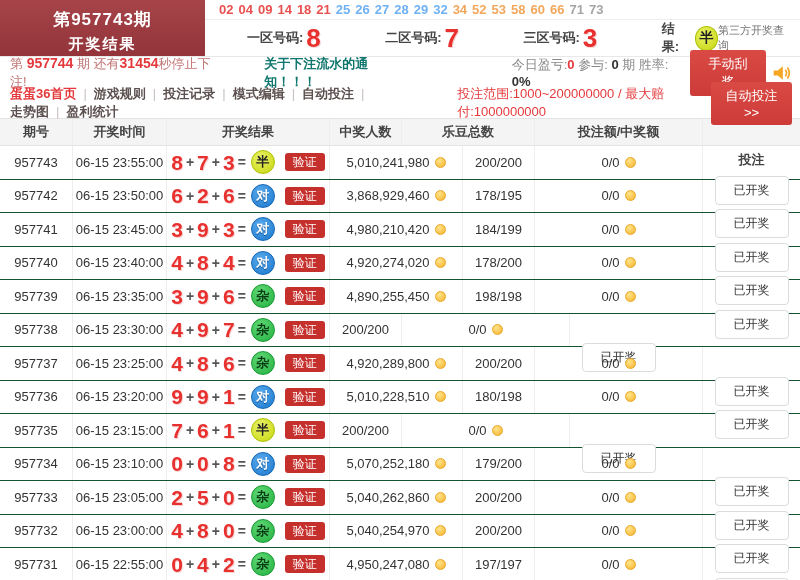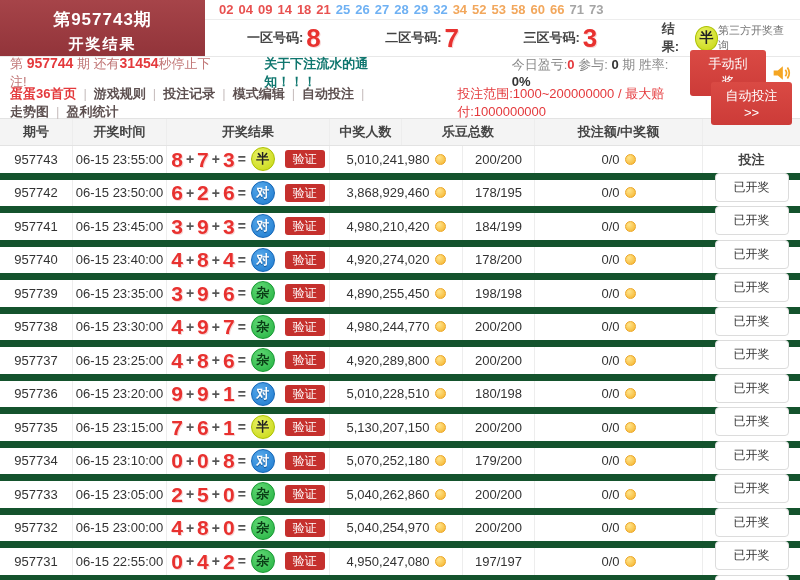--- a/index.html
+++ b/index.html
@@ -58,21 +58,21 @@
               cursor:pointer; }
   .nav-item.active { color:#e4393c; }
   .nav-sep { color:#c9c0c0; margin:0 7px; font-weight:normal; }
   .range-text { color:#e4393c; font-size:13px; margin-left:56px; }
   .auto-btn { margin-left:auto; padding:5px 14px; }
 
   
   .tbl { width:800px; border-top:1px solid #e3e3e3; }
   .t-head { display:flex; height:27px; background:#f4f4f4; border-bottom:1px solid #e3e3e3; }
   .t-head .cell { font-weight:bold; color:#444; }
-  .t-row { display:flex; height:33.5px; border-bottom:7px solid #14532d; background:#fff; }
+  .t-row { display:flex; height:33.5px; border-bottom:1px solid #14532d; background:#fff; }
   .cell { display:flex; align-items:center; justify-content:center; height:100%;
           border-right:1px solid #ededed; font-size:13px; color:#333; }
   .cell:last-child { border-right:none; }
   .c-issue { width:73px; } .c-time { width:94px; } .c-result { width:163px; }
   .c-beans { width:133px; } .c-win { width:72px; } .c-bet { width:168px; }
   .c-act { width:97px;margin-top:28px; }
   .rn { font-size:21px; font-weight:bold; color:#e8312f; line-height:1;
         text-shadow:1px 1px 0 #f7d6d6; }
   .op { font-size:14px; font-weight:bold; color:#555; margin:0 3px; }
   .c-result .badge { width:24px; height:24px; font-size:13px; margin-left:2px; }
@@ -310,24 +310,20 @@
     <div class="cell c-result">
       <span class="rn">4</span>
       <span class="op">+</span>
       <span class="rn">9</span>
       <span class="op">+</span>
       <span class="rn">7</span>
       <span class="op">=</span>
       <span class="badge b-mix">杂</span>
       <span class="verify">验证</span>
     </div>
-    <div class="cell c-beans">
-      <span>4,980,244,770</span>
-      <span class="coin"></span>
-    </div>
     <div class="cell c-win">200/200</div>
     <div class="cell c-bet">
       <span>0/0</span>
       <span class="coin"></span>
     </div>
     <div class="cell c-act">
       <button class="open-btn">已开奖</button>
     </div>
   </div>
 
@@ -391,24 +387,20 @@
     <div class="cell c-result">
       <span class="rn">7</span>
       <span class="op">+</span>
       <span class="rn">6</span>
       <span class="op">+</span>
       <span class="rn">1</span>
       <span class="op">=</span>
       <span class="badge b-half">半</span>
       <span class="verify">验证</span>
     </div>
-    <div class="cell c-beans">
-      <span>5,130,207,150</span>
-      <span class="coin"></span>
-    </div>
     <div class="cell c-win">200/200</div>
     <div class="cell c-bet">
       <span>0/0</span>
       <span class="coin"></span>
     </div>
     <div class="cell c-act">
       <button class="open-btn">已开奖</button>
     </div>
   </div>
 

